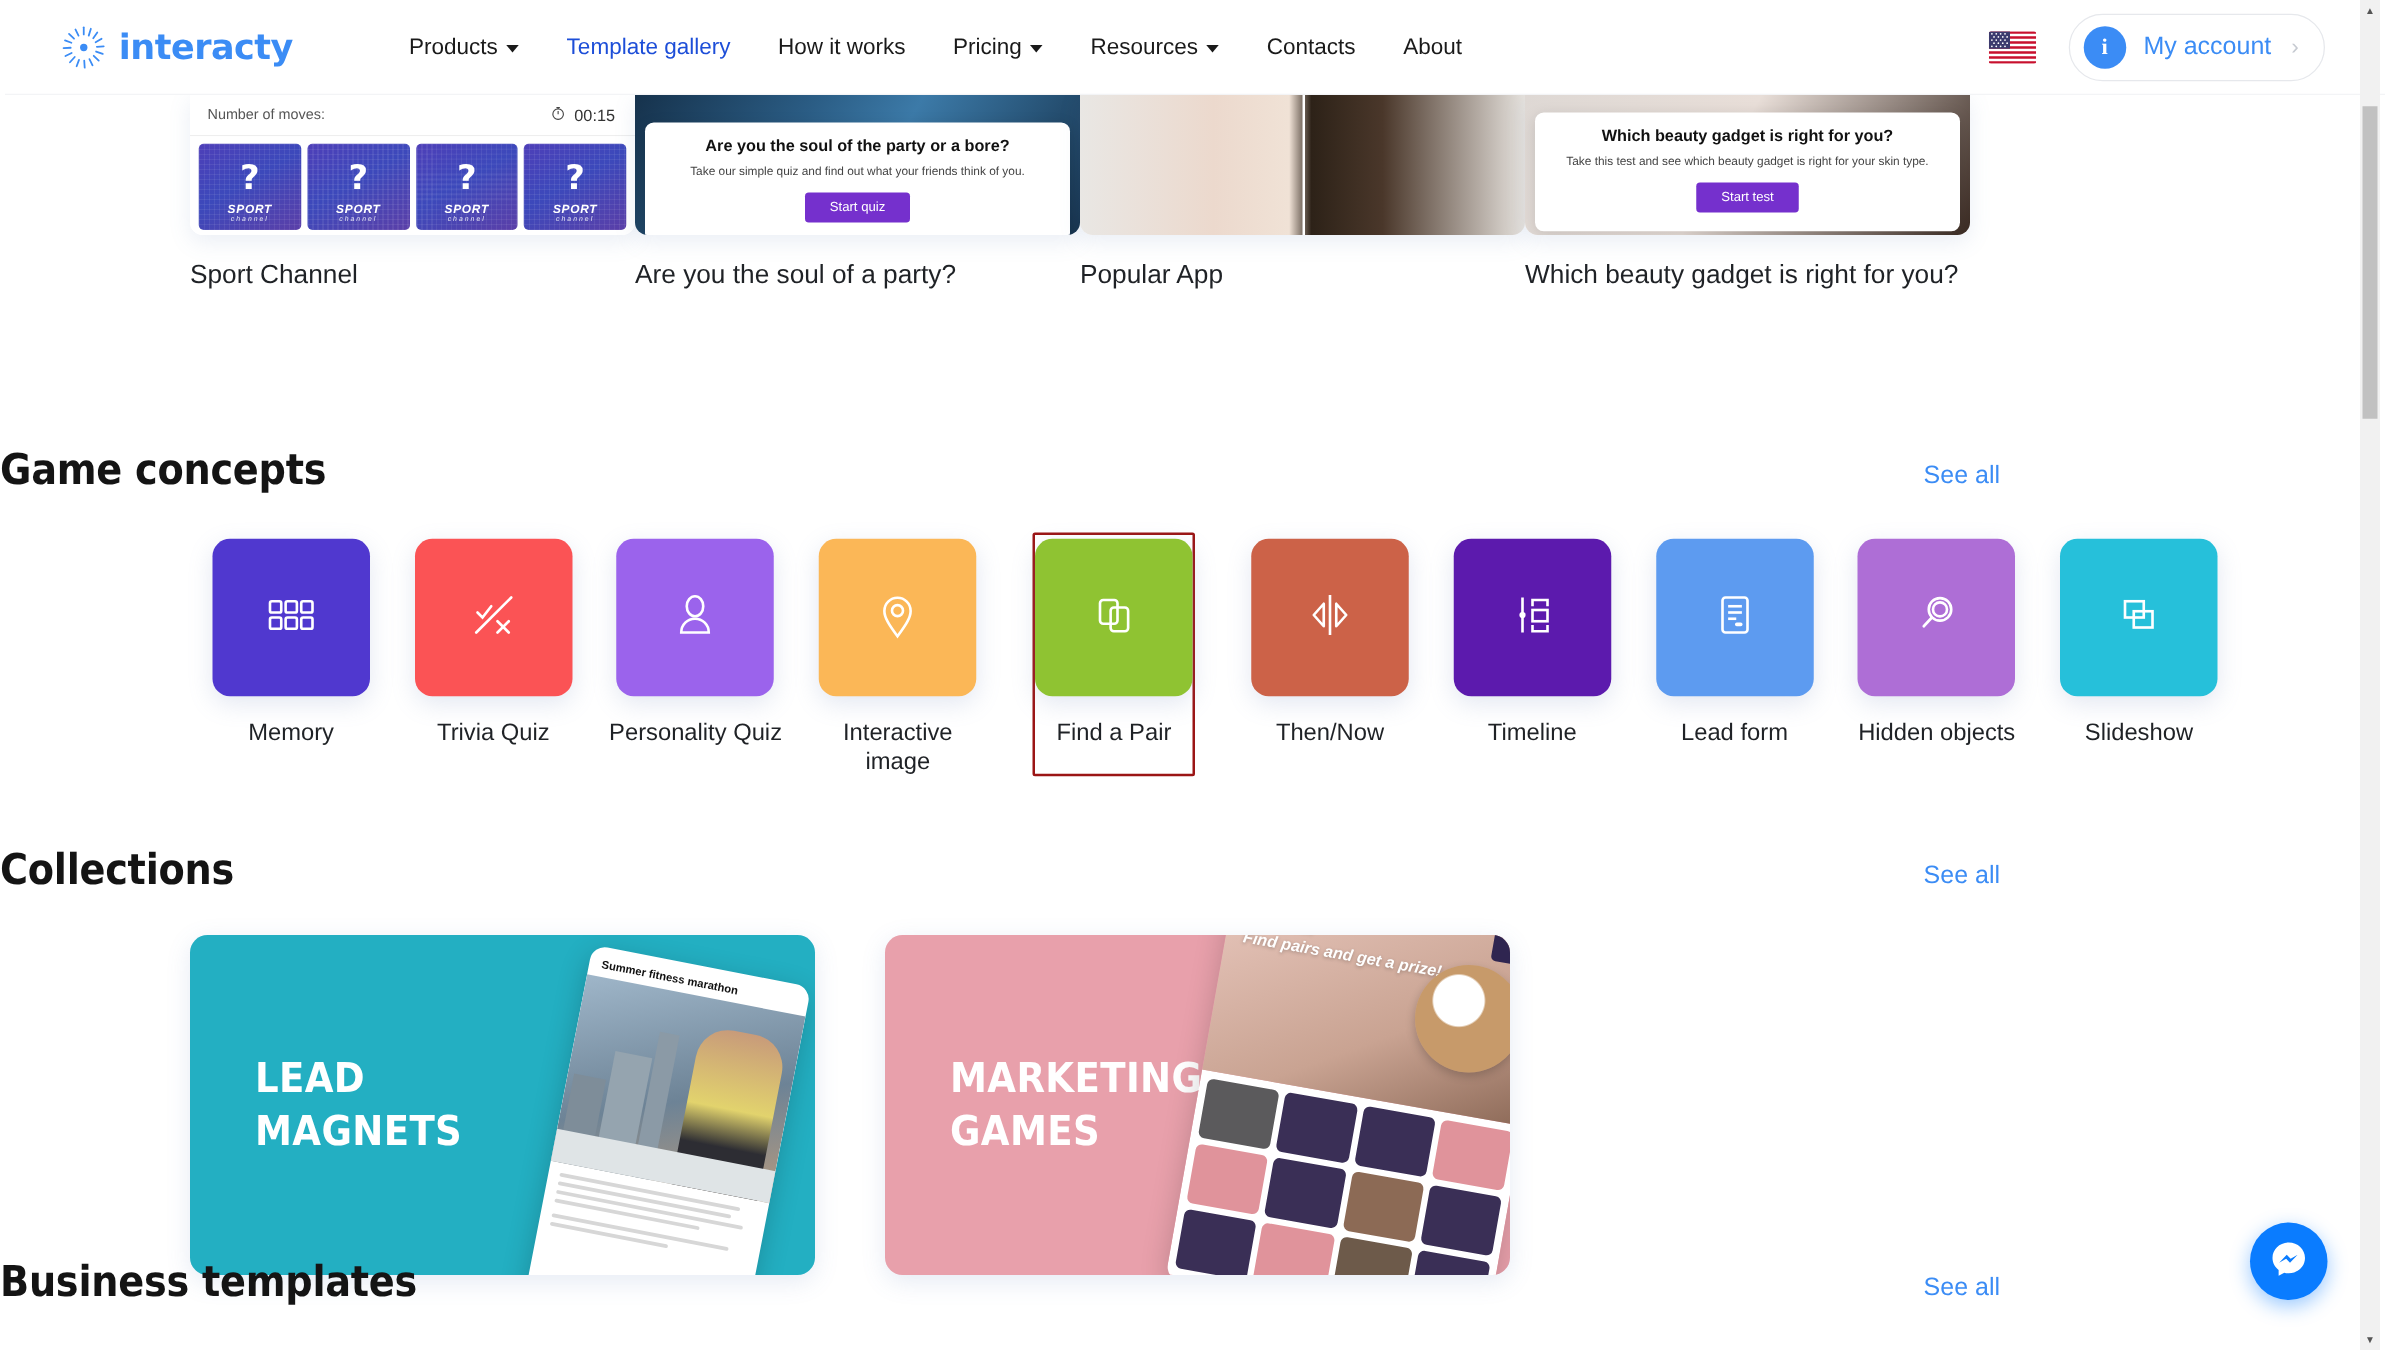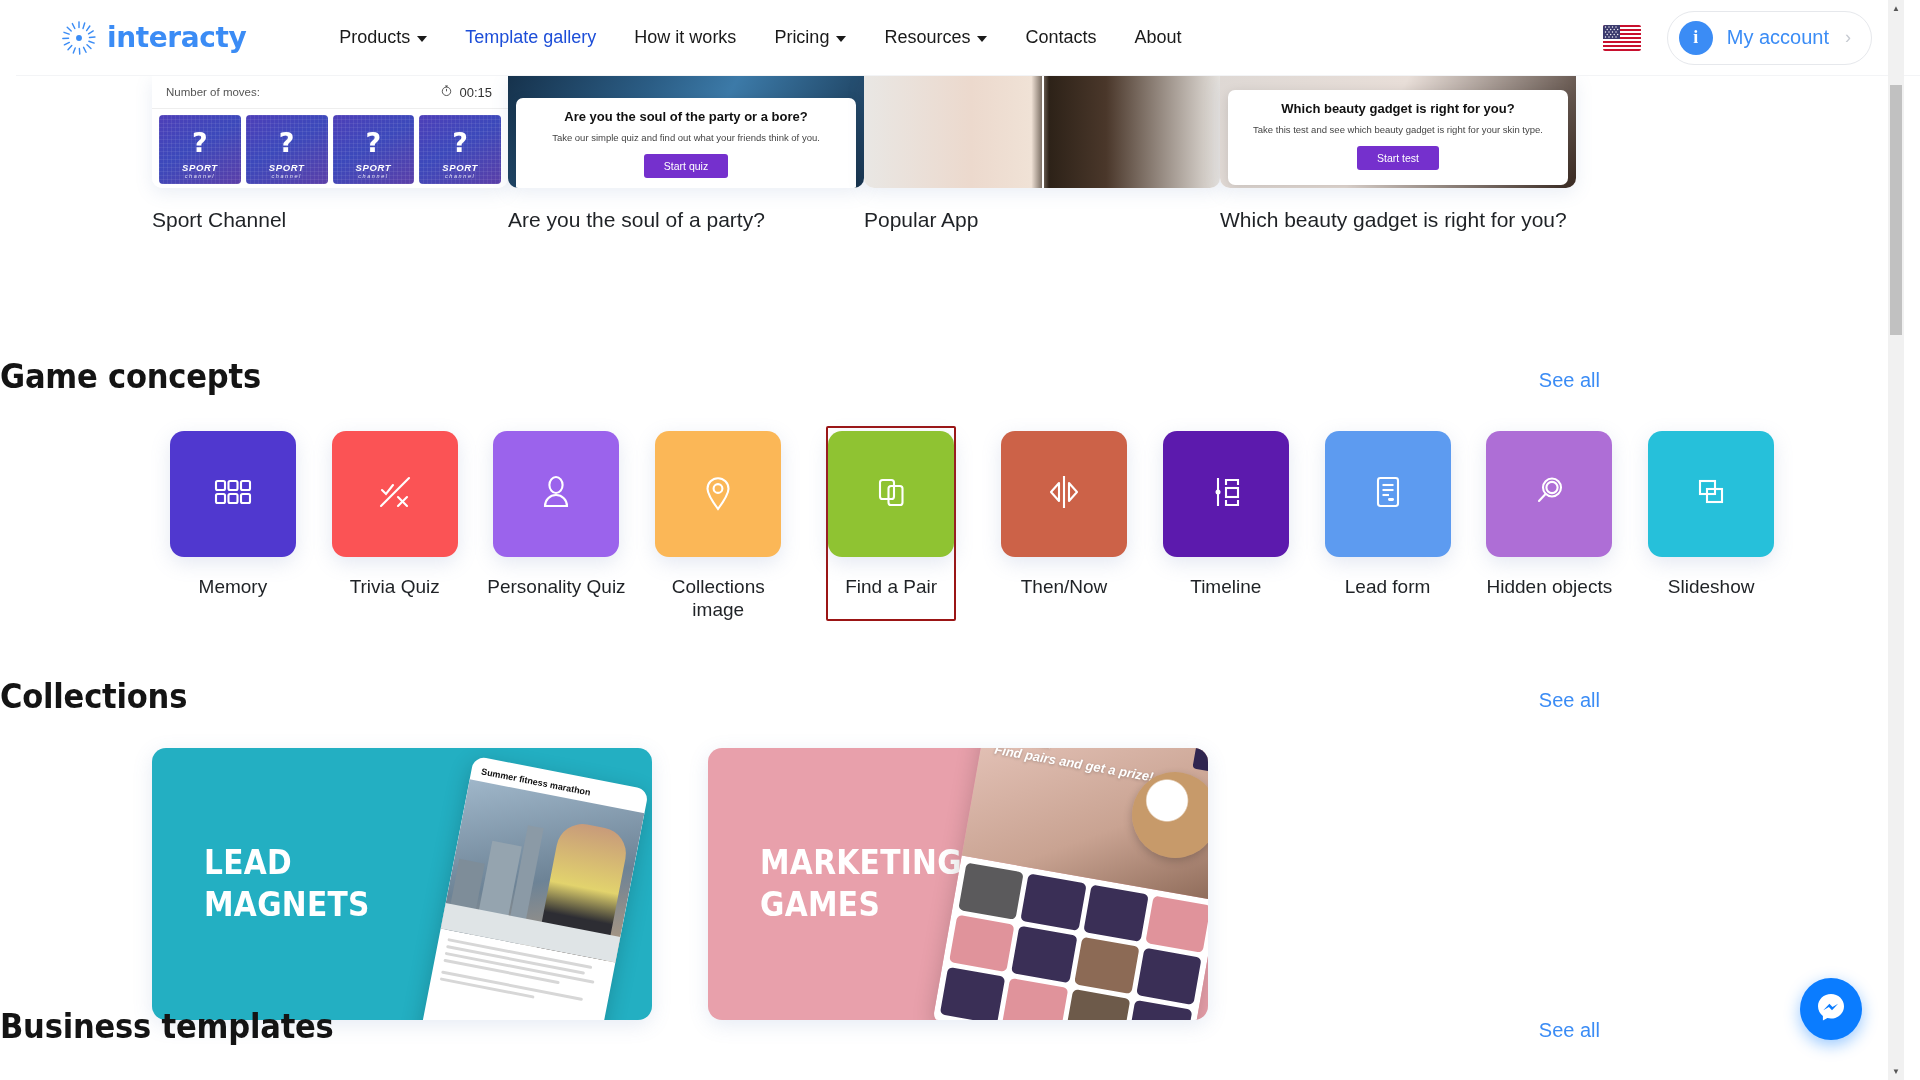--- a/index.html
+++ b/index.html
@@ -5,21 +5,21 @@
   * { box-sizing: border-box; margin: 0; padding: 0; }
   html, body {
     width: 1920px; height: 1080px;
     overflow: hidden;
     font-family: "Liberation Sans", sans-serif;
     background: #ffffff;
   }
 
   
   .header {
-    position: absolute; top: 0; left: 16px;
+    position: absolute; top: 0; left: 4px;
     width: 1904px; height: 76px;
     background: #ffffff;
     display: flex; align-items: center;
     z-index: 50;
     border-bottom: 1px solid #f3f4f6;
   }
   .logo-wrap { display: flex; align-items: center; margin-left: 44px; gap: 9px; }
   .logo-mark { width: 38px; height: 38px; flex: 0 0 38px; }
   .logo-text {
     font-size: 28px; font-weight: 700; color: #3b8cf5;
@@ -453,21 +453,21 @@
 
         <div class="concept">
           <div class="concept-tile" style="background:#fbb757">
             <span>
               <svg viewBox="0 0 48 48" width="48" height="48" fill="none" stroke="#fff" stroke-width="2.1">
                 <path d="M24 41c7-9.5 10.5-15 10.5-20.3A10.5 10.5 0 0 0 13.5 20.7C13.5 26 17 31.5 24 41z"></path>
                 <circle cx="24" cy="20.5" r="4.4"></circle>
               </svg>
             </span>
           </div>
-          <div class="concept-label">Collections
+          <div class="concept-label">Interactive
 image</div>
         </div>
 
         <div class="concept selected">
           <div class="concept-tile" style="background:#8fc332">
             <span>
               <svg viewBox="0 0 48 48" width="48" height="48" fill="none" stroke="#fff" stroke-width="2.1">
                 <rect x="13" y="12" width="14" height="19" rx="2.6"></rect>
                 <rect x="21.5" y="18" width="14" height="19" rx="2.6"></rect>
               </svg>

